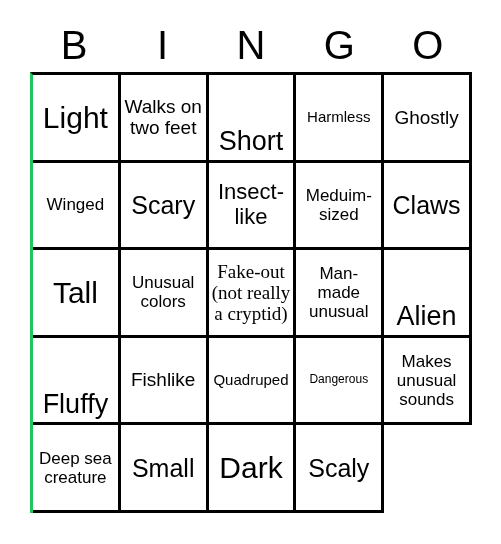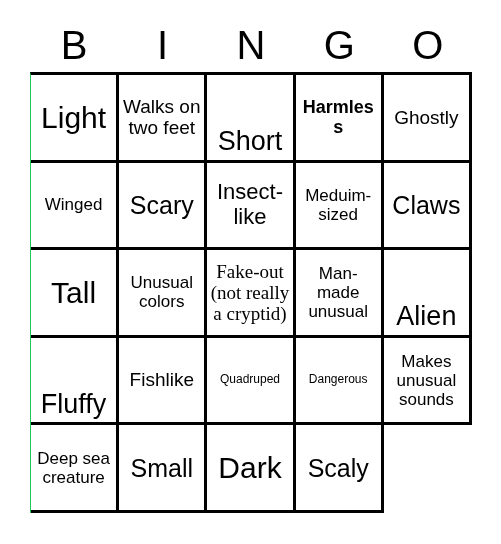--- a/index.html
+++ b/index.html
@@ -47,21 +47,21 @@
 
   
   #bingo-grid {
     position: absolute;
     left: 30px;
     top: 72px;
     width: 442px;
     height: 441px;
     box-sizing: border-box;
     border-top: 3px solid #000000;
-    border-left: 1px solid #22c55e;
+    border-left: 3px solid #22c55e;
     display: grid;
     grid-template-columns: repeat(5, 1fr);
     grid-template-rows: repeat(5, 1fr);
     background: #ffffff;
   }
 
   .bingo-cell {
     box-sizing: border-box;
     border-right: 3px solid #000000;
     border-bottom: 3px solid #000000;
@@ -81,24 +81,24 @@
     hyphens: none;
   }
 
   
   .fs-30 { font-size: 30px; }
   .fs-27 { font-size: 27px; margin-top: 48px; }
   .fs-25 { font-size: 25px; }
   .fs-22 { font-size: 22px; }
   .fs-19 { font-size: 19px; }
   .fs-17 { font-size: 17px; }
-  .fs-15 { font-size: 18px; font-weight: bold; }
+  .fs-15 { font-size: 15px; }
   .fs-13 { font-size: 19px; font-family: Liberation Serif, serif; }
   .fs-12 { font-size: 12px; }
-  .fs-11 { font-size: 12px; }
+  .fs-11 { font-size: 15px; }
 </style>
 </head>
 <body>
 
 <div id="bingo-card">
 
   <div id="bingo-header">
       <div class="header-letter">B</div>
       <div class="header-letter">I</div>
       <div class="header-letter">N</div>

